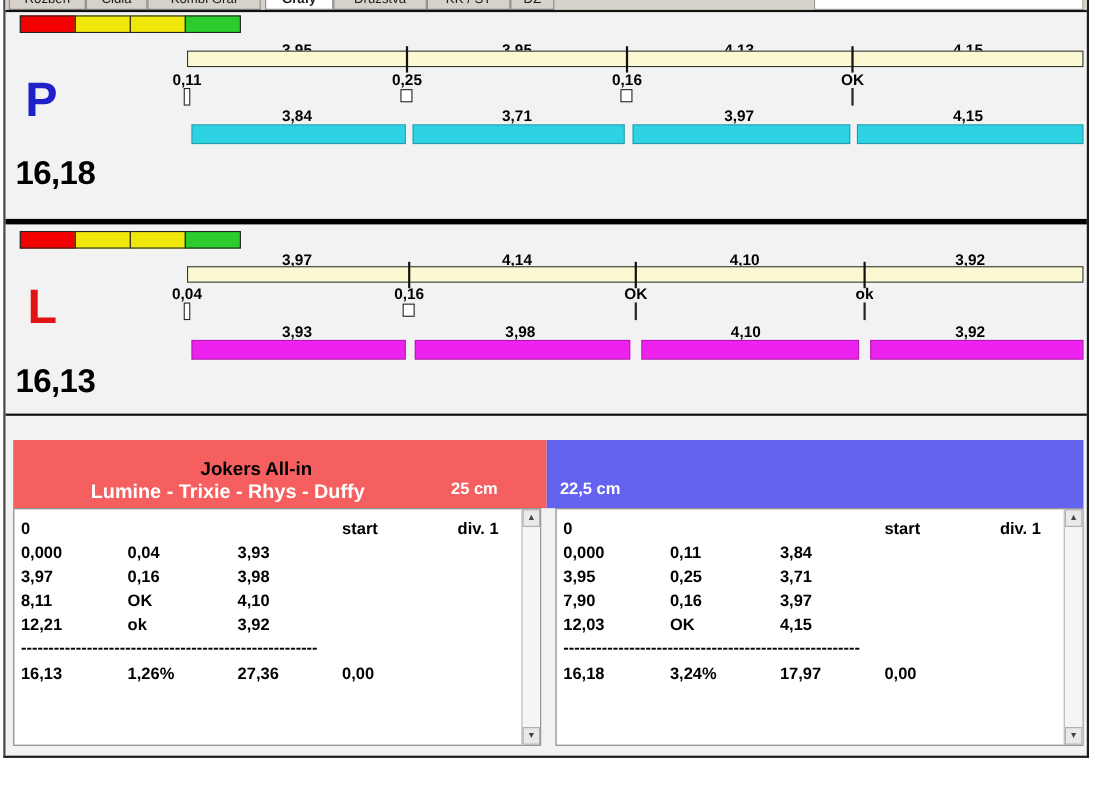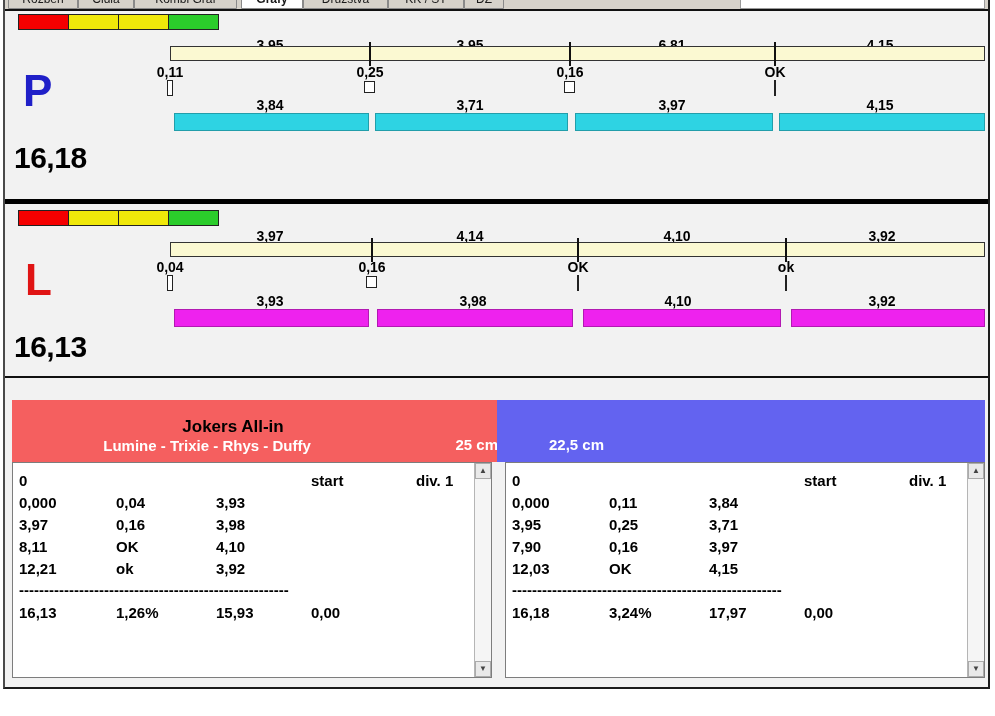--- a/index.html
+++ b/index.html
@@ -28,22 +28,22 @@
   .ind-line { position:absolute; width:2px; height:16px; background:#222; }
   .seg { position:absolute; height:18px; border:1px solid rgba(0,0,0,.25); }
   .lane-letter { position:absolute; font-weight:bold; font-size:44px; line-height:1; }
   .lane-total  { position:absolute; font-weight:bold; font-size:30px; letter-spacing:-0.5px; }
   .hdiv { position:absolute; left:0; width:100%; height:5px; background:#000; }
   .thinline { position:absolute; left:0; width:100%; height:2px; background:#111; }
   
   .bblock { position:absolute; left:7px; top:389px; width:973px; height:278px; }
   .teamhdr { position:absolute; top:0; height:62px; }
   .tname  { position:absolute; font-weight:bold; font-size:17px; color:#000; text-align:center; }
-  .tdogs  { position:absolute; font-weight:bold; font-size:15px; color:#fff; text-align:center; }
-  .theight{ position:absolute; font-weight:bold; font-size:15px; color:#fff; text-align:right; }
+  .tdogs  { position:absolute; font-weight:bold; font-size:18px; color:#fff; text-align:center; }
+  .theight{ position:absolute; font-weight:bold; font-size:15px; color:#fff; text-align:left; }
   .tsbox  { position:absolute; left:391px; top:0; width:200px; height:27px; background:#fff;
             border:1px solid #111; font-size:16px; line-height:25px; text-align:center; z-index:3; }
   .ttable { position:absolute; top:62px; width:480px; height:216px; background:#fff;
             border:1px solid #7d7d7d; padding-top:8px; font-weight:bold; font-size:15px; }
   .trow { display:flex; height:22px; line-height:20px; padding-left:6px; }
   .c1{width:97px;} .c2{width:100px;} .c3{width:95px;} .c4{width:105px;} .c5{flex:1;}
   .dashrow { height:22px; line-height:18px; padding-left:6px; white-space:nowrap; overflow:hidden; letter-spacing:0; }
   .scroll { position:absolute; top:0; right:0; width:17px; height:100%;
             background:#f5f5f5; border-left:1px solid #b5b5b5; }
   .scroll .up, .scroll .dn { position:absolute; left:0; width:16px; height:16px;
@@ -70,21 +70,21 @@
   <div class="content">
 
     <div class="lane" style="top:0;height:188px;">
       <div class="light" style="left: 13px; top: 3px; background-color: rgb(245, 0, 0);"></div>
       <div class="light" style="left: 63px; top: 3px; background-color: rgb(240, 232, 10);"></div>
       <div class="light" style="left: 113px; top: 3px; background-color: rgb(240, 232, 10);"></div>
       <div class="light" style="left: 163px; top: 3px; background-color: rgb(43, 204, 43);"></div>
 
       <div class="tlabel" style="left:225px;top:26px;">3,95</div>
       <div class="tlabel" style="left:425px;top:26px;">3,95</div>
-      <div class="tlabel" style="left:627px;top:26px;">6,81</div>
+      <div class="tlabel" style="left:627px;top:26px;">4,13</div>
       <div class="tlabel" style="left:835px;top:26px;">4,15</div>
 
       <div class="runbar" style="top: 35px; background-color: rgb(251, 249, 210);"></div>
       <div class="vtick" style="left:364px;top:31px;height:24px;"></div>
       <div class="vtick" style="left:564px;top:31px;height:24px;"></div>
       <div class="vtick" style="left:769px;top:31px;height:24px;"></div>
 
       <div class="tlabel w60" style="left:135px;top:53px;">0,11</div>
       <div class="tlabel w60" style="left:335px;top:53px;">0,25</div>
       <div class="tlabel w60" style="left:535px;top:53px;">0,16</div>
@@ -191,21 +191,21 @@
         </div>
         <div class="trow">
           <span class="c1">12,21</span>
           <span class="c2">ok</span>
           <span class="c3">3,92</span>
         </div>
         <div class="dashrow">------------------------------------------------------</div>
         <div class="trow">
           <span class="c1">16,13</span>
           <span class="c2">1,26%</span>
-          <span class="c3">15,93</span>
+          <span class="c3">27,36</span>
           <span class="c4">0,00</span>
         </div>
         <div class="scroll">
           <div class="up">▲</div>
           <div class="dn">▼</div>
         </div>
       </div>
 
       <div class="ttable" style="left:493px;">
         <div class="trow">

